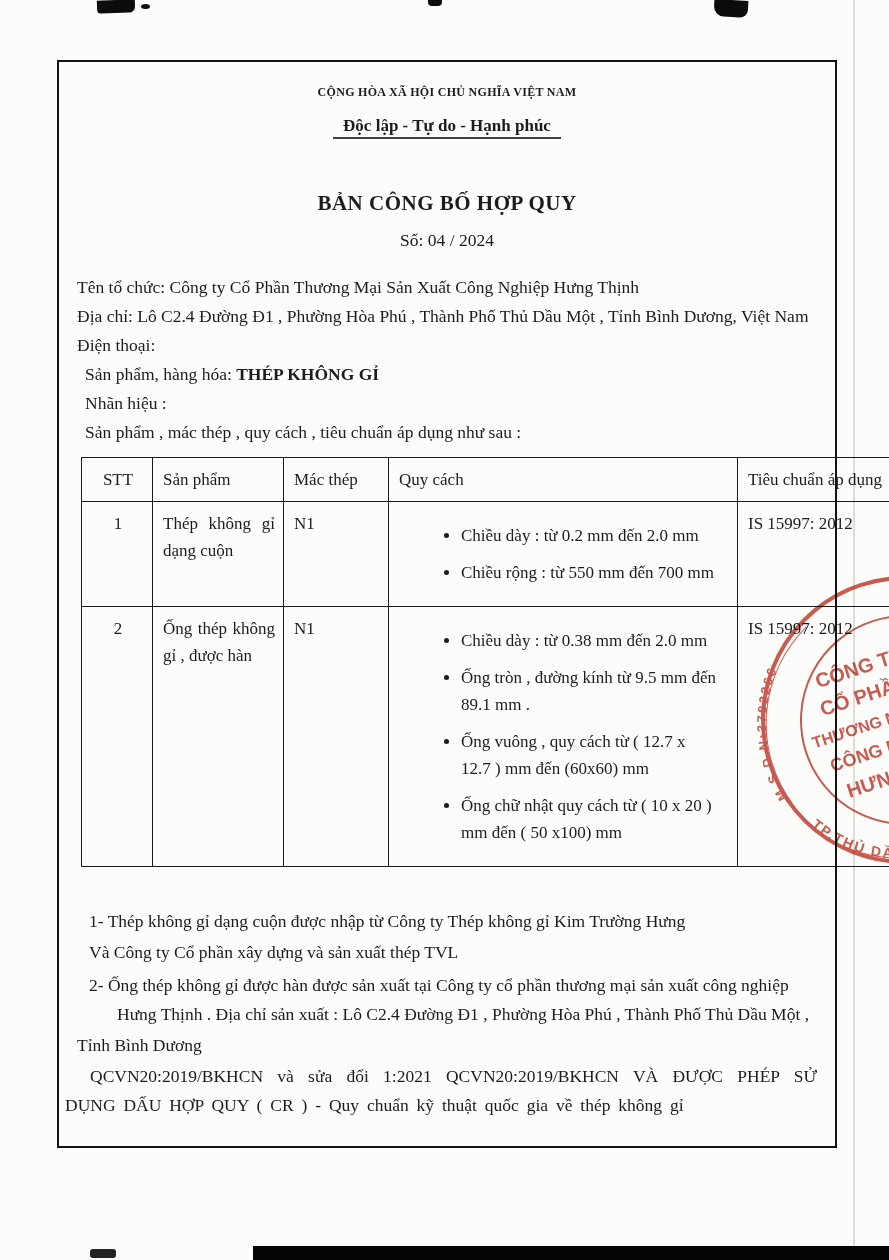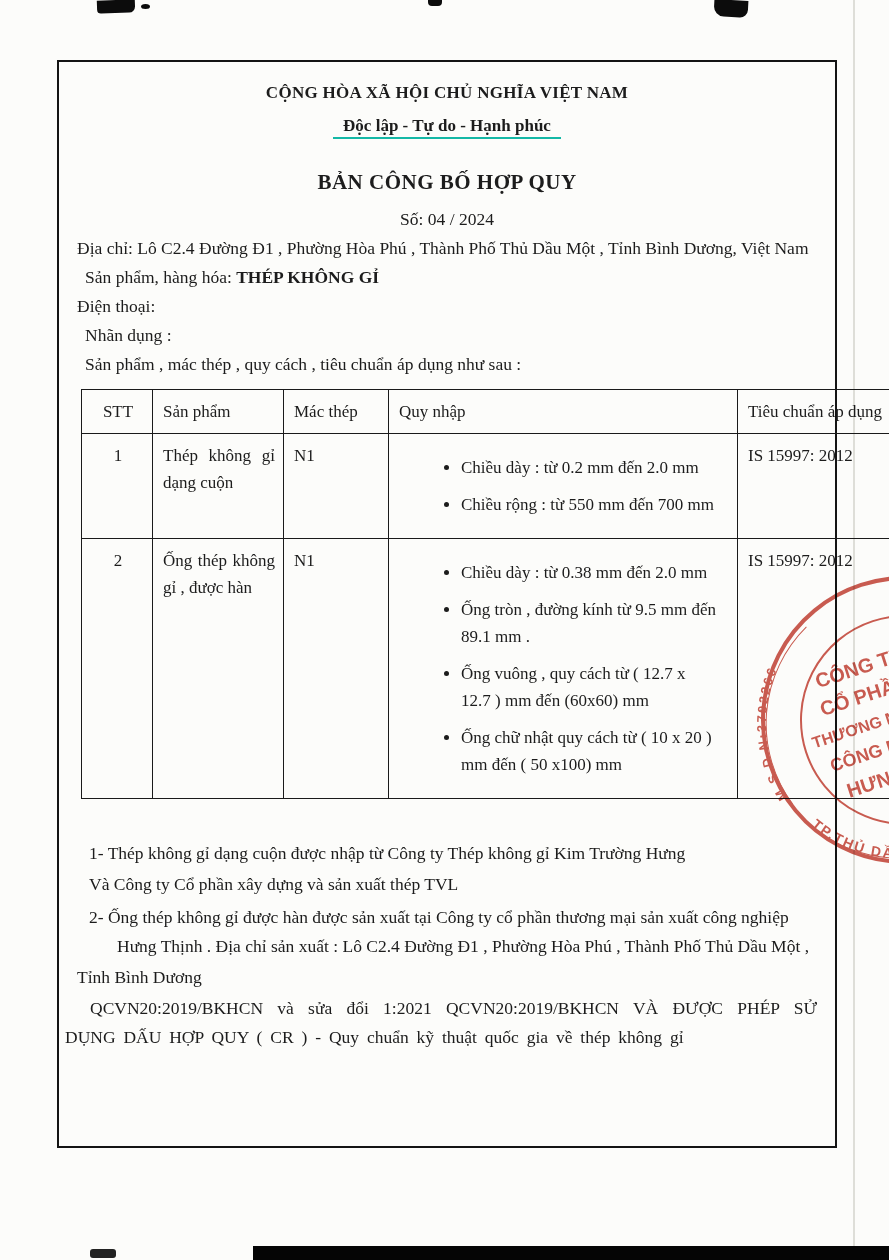--- a/index.html
+++ b/index.html
@@ -25,24 +25,24 @@
   .a5{left:90px;top:1249px;width:26px;height:9px;border-radius:3px;background:#222;}
   .abar{left:253px;top:1246px;width:636px;height:14px;background:#050505;}
 
   .frame{
     position:absolute;left:57px;top:60px;width:780px;height:1088px;
     border:2px solid #141414;
     box-sizing:border-box;
   }
   .content{padding:13px 18px 0 18px;font-size:17.5px;line-height:29px;}
   .center{text-align:center;}
-  .motto1{font-weight:bold;font-size:17px;letter-spacing:.3px;margin-top:3px;}
+  .motto1{font-weight:bold;font-size:12px;letter-spacing:.3px;margin-top:3px;}
   .motto2{margin-top:4px;font-size:17px;}
-  .motto2 span{font-weight:bold;border-bottom:2px solid #14b8a6;padding:0 10px 2px 10px;}
-  .doc-title{font-weight:bold;font-size:21px;letter-spacing:.5px;margin-top:28px;}
+  .motto2 span{font-weight:bold;border-bottom:2px solid #404040;padding:0 10px 2px 10px;}
+  .doc-title{font-weight:bold;font-size:21px;letter-spacing:.5px;margin-top:49px;}
   .doc-number{margin-top:8px;font-size:17.5px;}
   .para{margin:0;}
   .p-org{margin-top:18px;}
   .p-indent{margin-left:8px;}
   .bold{font-weight:bold;}
 
   table.main-table{
     border-collapse:collapse;
     margin:10px 0 0 4px;
     width:773px;
@@ -102,33 +102,34 @@
     <div class="content">
 
       <div class="center motto1">CỘNG HÒA XÃ HỘI CHỦ NGHĨA VIỆT NAM</div>
       <div class="center motto2">
         <span>Độc lập - Tự do - Hạnh phúc</span>
       </div>
 
       <div class="center doc-title">BẢN CÔNG BỐ HỢP QUY</div>
       <div class="center doc-number">Số: 04 / 2024</div>
 
+      <p class="para p-org">Tên tổ chức: Công ty Cổ Phần Thương Mại Sản Xuất Công Nghiệp Hưng Thịnh</p>
       <p class="para">Địa chỉ: Lô C2.4 Đường Đ1 , Phường Hòa Phú , Thành Phố Thủ Dầu Một , Tỉnh Bình Dương, Việt Nam</p>
+      <p class="para">Điện thoại:</p>
       <p class="para p-indent"><span>Sản phẩm, hàng hóa: </span><span class="bold">THÉP KHÔNG GỈ</span></p>
-      <p class="para">Điện thoại:</p>
-      <p class="para p-indent">Nhãn dụng :</p>
+      <p class="para p-indent">Nhãn hiệu :</p>
       <p class="para p-indent">Sản phẩm , mác thép , quy cách , tiêu chuẩn áp dụng như sau :</p>
 
       <table class="main-table">
         <tbody>
           <tr class="head-row">
             <td class="col-stt">STT</td>
             <td class="col-sp">Sản phẩm</td>
             <td class="col-mt">Mác thép</td>
-            <td class="col-qc">Quy nhập</td>
+            <td class="col-qc">Quy cách</td>
             <td class="col-tc">Tiêu chuẩn áp dụng</td>
           </tr>
 
           <tr>
             <td class="col-stt">1</td>
             <td class="col-sp">Thép không gỉ dạng cuộn</td>
             <td class="col-mt">N1</td>
             <td class="col-qc">
               <ul class="qc-list">
                 <li>Chiều dày : từ 0.2 mm đến 2.0 mm</li>

